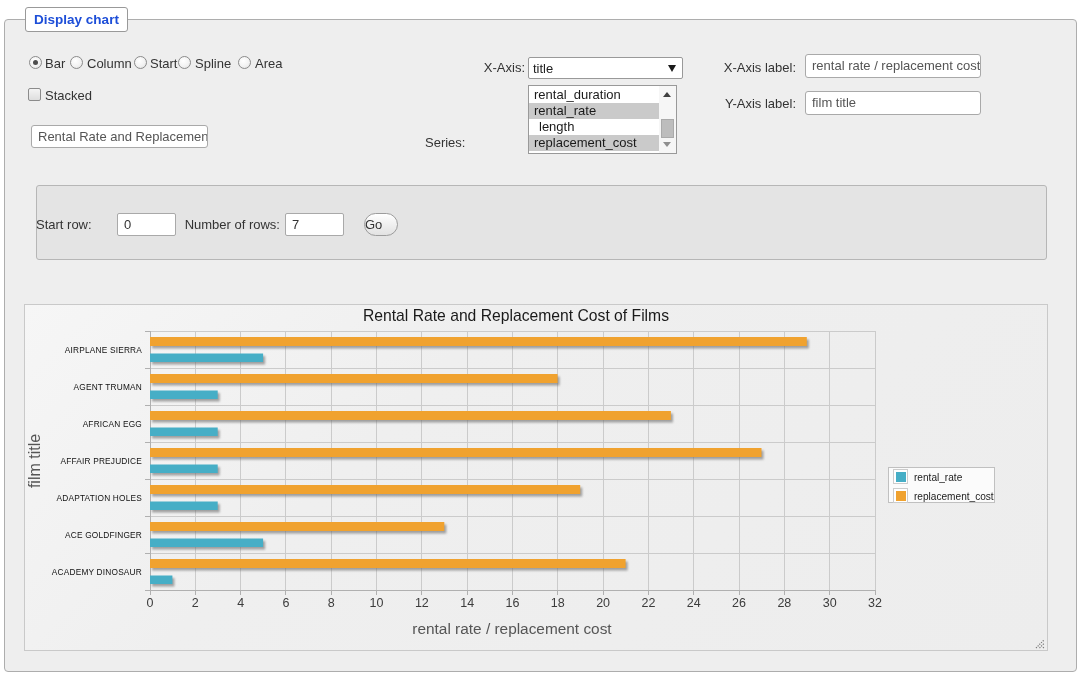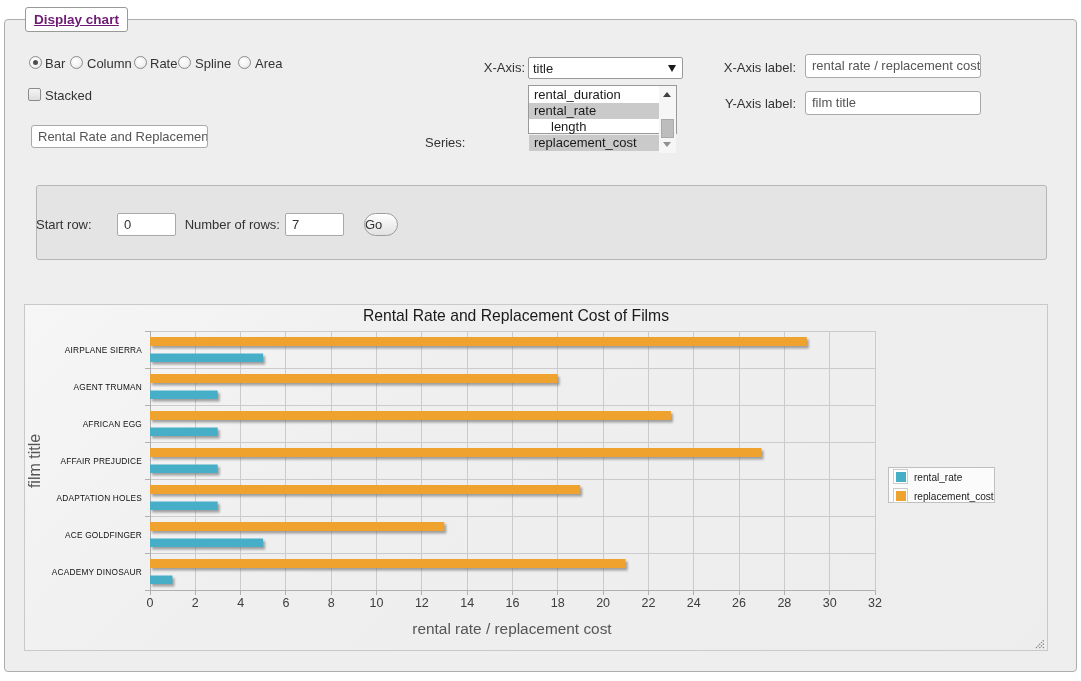--- a/index.html
+++ b/index.html
@@ -5,50 +5,50 @@
 .abs{position:absolute;}
 .lbl{position:absolute;white-space:nowrap;line-height:15px;}
 .inp{position:absolute;background:#fff;border:1px solid #a9a9a9;border-radius:3px;box-sizing:border-box;color:#555;white-space:nowrap;overflow:hidden;padding-left:6px;}
 .radio{position:absolute;width:13px;height:13px;box-sizing:border-box;border:1px solid #8b8b8b;border-radius:50%;background:radial-gradient(circle at 40% 35%,#ffffff 0%,#f2f2f2 55%,#dcdcdc 100%);}
 .rdot{position:absolute;left:3px;top:3px;width:5px;height:5px;border-radius:50%;background:#4d4d4d;}
 </style></head><body>
 <div id="page">
 
   <div class="abs" style="left:4px;top:19px;width:1073px;height:653px;background:#eeeeee;border:1px solid #adadad;border-radius:4px;box-sizing:border-box;"></div>
 
-  <div class="abs" style="left:25px;top:7px;width:103px;height:25px;background:#ffffff;border:1px solid #999;border-radius:3px;box-sizing:border-box;text-align:center;line-height:23px;font-size:13.5px;font-weight:bold;color:#701a75;text-decoration:underline;">Display chart</div>
+  <div class="abs" style="left:25px;top:7px;width:103px;height:25px;background:#ffffff;border:1px solid #999;border-radius:3px;box-sizing:border-box;text-align:center;line-height:23px;font-size:13.5px;font-weight:bold;color:#1d4ed8;">Display chart</div>
 
   <div class="radio" style="left:29px;top:56px;">
       <div class="rdot"></div>
     </div>
   <div class="lbl" style="left:45px;top:56px;">Bar</div>
   <div class="radio" style="left:70px;top:56px;"></div>
   <div class="lbl" style="left:87px;top:56px;">Column</div>
   <div class="radio" style="left:134px;top:56px;"></div>
-  <div class="lbl" style="left:150px;top:56px;">Rate</div>
+  <div class="lbl" style="left:150px;top:56px;">Start</div>
   <div class="radio" style="left:178px;top:56px;"></div>
   <div class="lbl" style="left:195px;top:56px;">Spline</div>
   <div class="radio" style="left:238px;top:56px;"></div>
   <div class="lbl" style="left:255px;top:56px;">Area</div>
 
   <div class="abs" style="left:28px;top:88px;width:13px;height:13px;box-sizing:border-box;border:1px solid #8b8b8b;border-radius:2px;background:linear-gradient(#f4f4f4,#dedede);"></div>
   <div class="lbl" style="left:45px;top:88px;">Stacked</div>
 
   <div class="inp" style="left:31px;top:125px;width:177px;height:23px;line-height:21px;">Rental Rate and Replacement Cost of Films</div>
 
   <div class="lbl" style="left:425px;top:60px;width:100px;text-align:right;">X-Axis:</div>
   <div class="abs" style="left:528px;top:57px;width:155px;height:22px;box-sizing:border-box;background:#fff;border:1px solid #999;border-radius:2px;color:#222;line-height:21px;padding-left:4px;">title
     <div class="abs" style="right:6px;top:7px;width:0;height:0;border-left:4px solid transparent;border-right:4px solid transparent;border-top:7px solid #1a1a1a;"></div>
   </div>
 
   <div class="lbl" style="left:425px;top:135px;width:100px;text-align:left;">Series:</div>
-  <div class="abs" style="left:528px;top:85px;width:149px;height:49px;box-sizing:border-box;background:#fff;border:1px solid #999;color:#1a1a1a;">
+  <div class="abs" style="left:528px;top:85px;width:149px;height:69px;box-sizing:border-box;background:#fff;border:1px solid #999;color:#1a1a1a;">
     <div class="abs" style="left:0;top:1px;width:125px;height:16px;line-height:16px;padding-left:5px;">rental_duration</div>
     <div class="abs" style="left:0;top:17px;width:125px;height:16px;line-height:16px;padding-left:5px;background:#cacaca;">rental_rate</div>
-    <div class="abs" style="left:0;top:33px;width:125px;height:16px;line-height:16px;padding-left:22px;">length</div>
+    <div class="abs" style="left:0;top:33px;width:125px;height:16px;line-height:16px;padding-left:10px;">length</div>
     <div class="abs" style="left:0;top:49px;width:125px;height:16px;line-height:16px;padding-left:5px;background:#cacaca;">replacement_cost</div>
 
     <div class="abs" style="right:0;top:0;width:17px;height:67px;background:#f6f6f6;">
       <div class="abs" style="left:4px;top:6px;width:0;height:0;border-left:4.5px solid transparent;border-right:4.5px solid transparent;border-bottom:5px solid #404040;"></div>
       <div class="abs" style="left:2px;top:33px;width:13px;height:19px;background:#bdbdbd;border:1px solid #aaa;box-sizing:border-box;"></div>
       <div class="abs" style="left:4px;bottom:6px;width:0;height:0;border-left:4.5px solid transparent;border-right:4.5px solid transparent;border-top:5px solid #8f8f8f;"></div>
     </div>
   </div>
 
   <div class="lbl" style="left:696px;top:60px;width:100px;text-align:right;">X-Axis label:</div>

